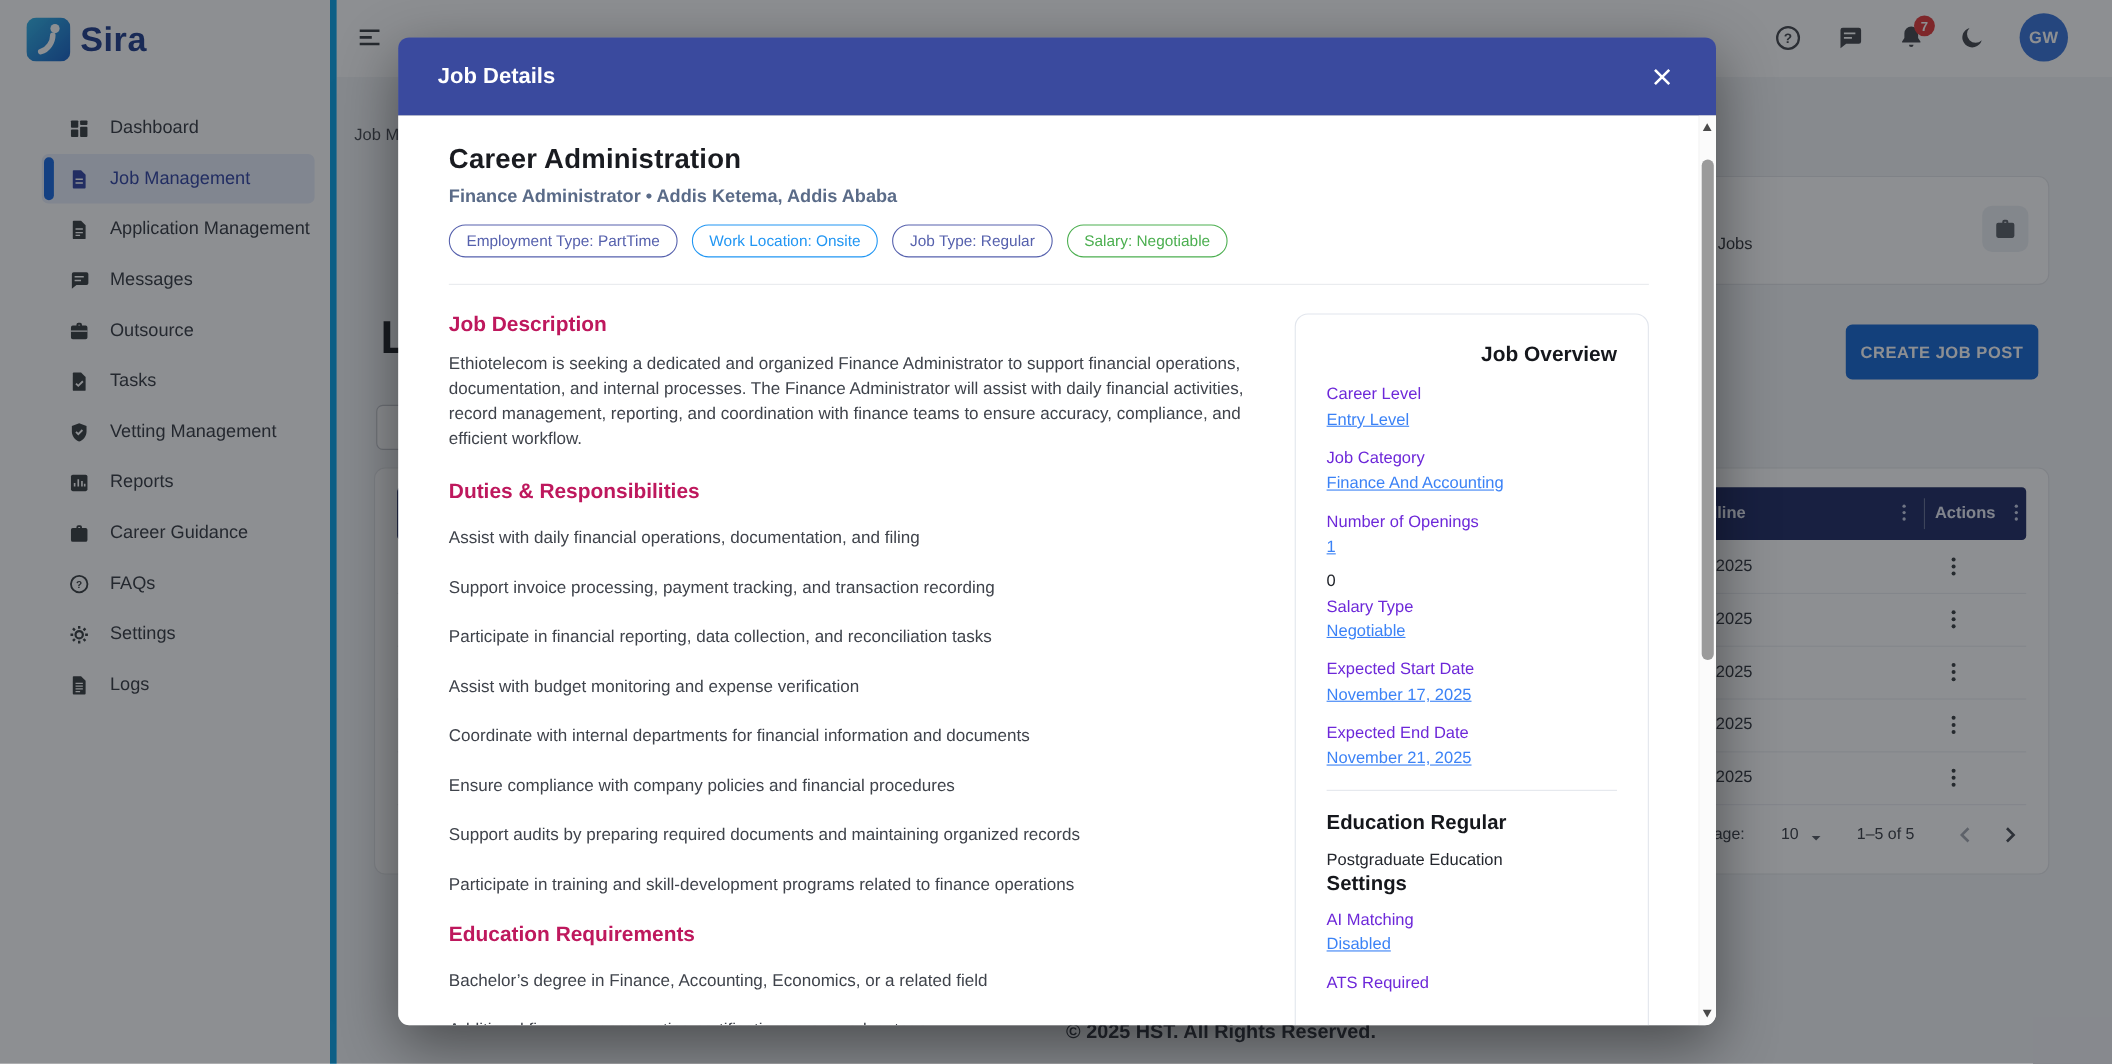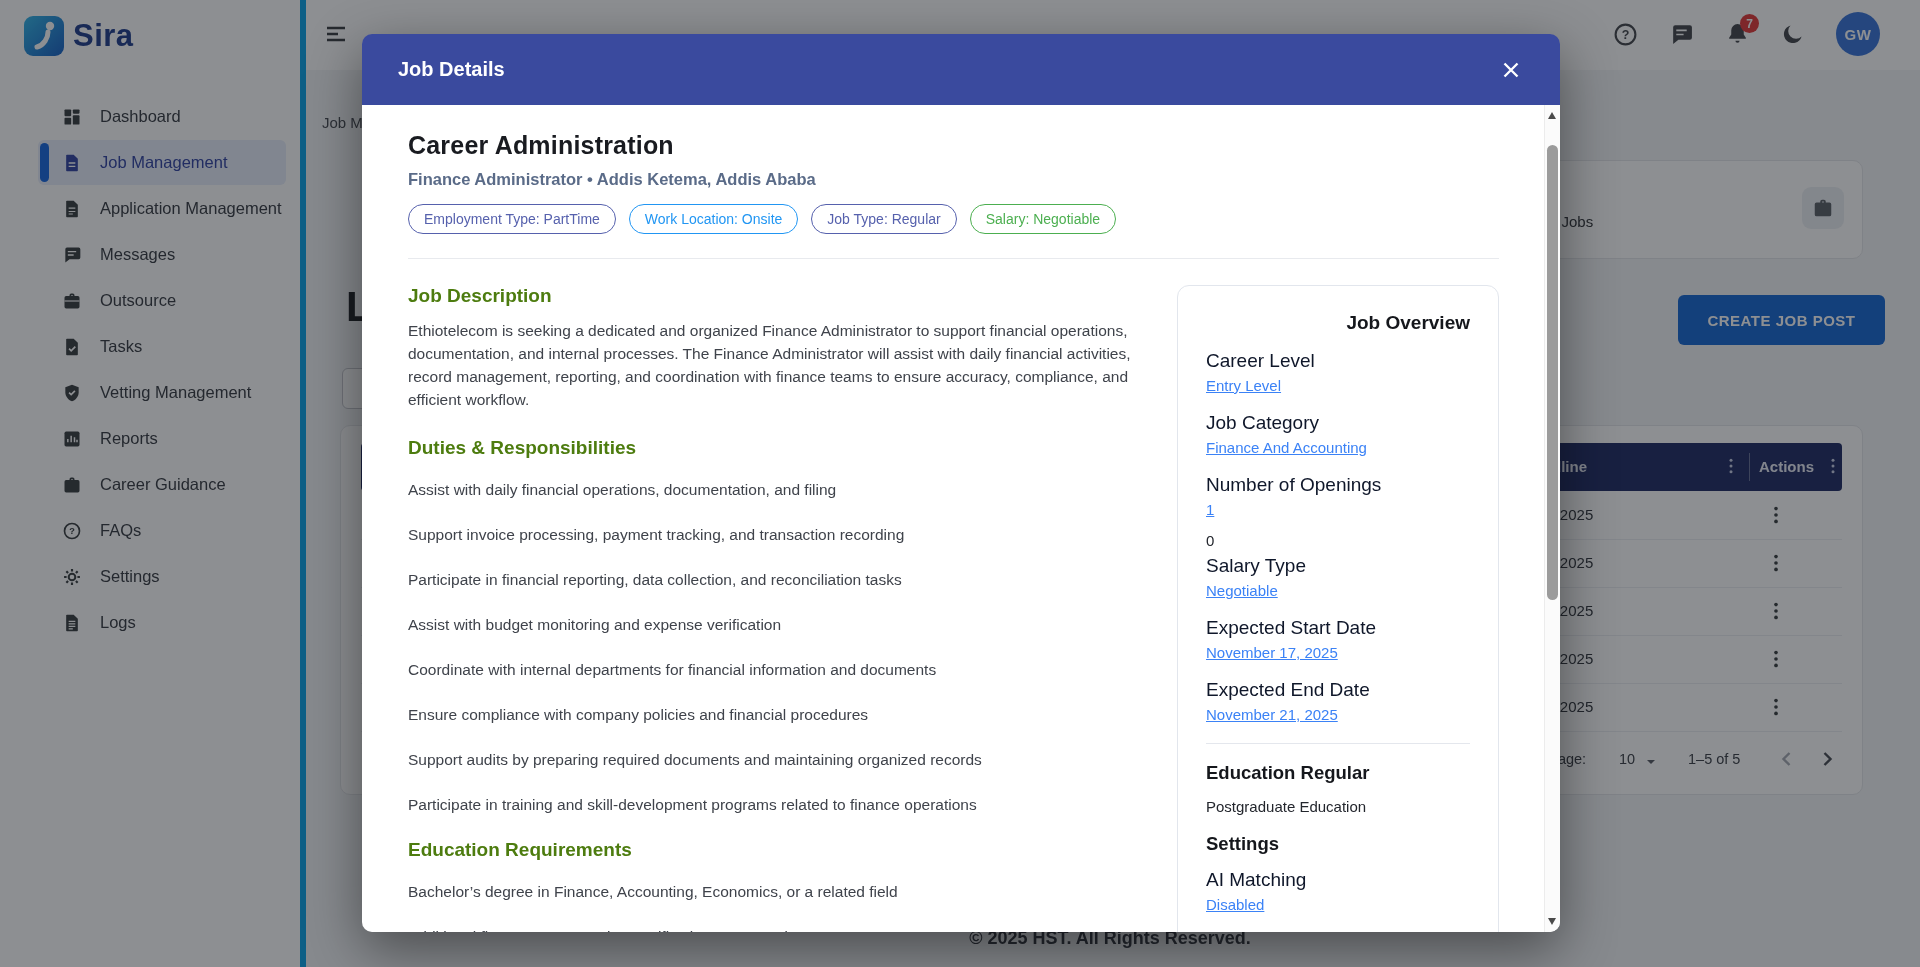--- a/index.html
+++ b/index.html
@@ -33,21 +33,21 @@
     font-size:15px;display:flex;align-items:center;justify-content:center;cursor:pointer;letter-spacing:.5px;}
 
   
   .breadcrumb-frag{position:absolute;left:322px;top:114px;font-size:15px;color:#4a4e55;}
   .stat-card{position:absolute;left:1402px;top:160px;width:459px;height:97px;background:#fff;
     border:1px solid #e5e7ea;border-radius:10px;}
   .stat-frag{position:absolute;left:146px;top:52px;font-size:15px;color:#35383d;}
   .stat-brief{position:absolute;right:18px;top:26px;width:42px;height:42px;background:#edf0f4;
     border-radius:9px;color:#5d6269;display:flex;align-items:center;justify-content:center;cursor:pointer;}
   .page-heading-frag{position:absolute;left:346px;top:283px;font-size:42px;font-weight:bold;color:#23262b;}
-  .create-btn{position:absolute;left:1678px;top:295px;width:207px;height:50px;background:#1a6ad4;
+  .create-btn{position:absolute;left:1678px;top:295px;width:175px;height:50px;background:#1a6ad4;
     color:#fff;font-weight:bold;font-size:15px;letter-spacing:.5px;border:none;border-radius:6px;
     font-family:"Liberation Sans",sans-serif;cursor:pointer;}
   .search-sliver{position:absolute;left:342px;top:368px;width:240px;height:41px;background:#fff;
     border:1px solid #c6c9ce;border-radius:6px;box-sizing:border-box;}
   .table-card{position:absolute;left:340px;top:425px;width:1521px;height:368px;background:#fff;
     border:1px solid #e5e7ea;border-radius:10px;}
   .table-header{position:absolute;left:20px;top:17px;right:20px;height:48px;background:#232f66;
     border-radius:4px;color:#e8ebf5;}
   .th-frag{position:absolute;left:1191px;top:15px;font-size:15px;font-weight:bold;}
   .th-kebab1{position:absolute;left:1360px;top:13px;color:#c8cfe6;width:20px;height:20px;cursor:pointer;}
@@ -86,35 +86,35 @@
   .sthumb{position:absolute;left:2px;right:2px;top:40px;height:455px;background:#9b9b9b;border-radius:6px;cursor:pointer;}
 
   .job-title{font-size:25px;font-weight:bold;color:#191b20;margin:0;letter-spacing:.2px;}
   .job-subtitle{margin-top:10px;font-size:16.5px;font-weight:bold;color:#5a6b88;}
   .chips{display:flex;gap:13px;margin-top:15px;}
   .chip{height:30px;display:inline-flex;align-items:center;padding:0 15px;border:1px solid;
     border-radius:16px;font-size:14px;background:#fff;box-sizing:border-box;}
   .rule{border:none;border-top:1px solid #e8eaee;margin:24px 0 0;}
   .columns{display:flex;gap:34px;margin-top:26px;align-items:flex-start;}
   .col-left{flex:1;min-width:0;}
-  .sec{font-size:19px;font-weight:bold;color:#4d7c0f;margin:0 0 12px;}
+  .sec{font-size:19px;font-weight:bold;color:#be185d;margin:0 0 12px;}
   .sec.mt{margin-top:10px;}
   .desc{font-size:15.5px;line-height:23px;color:#3f434b;margin:0 0 26px;}
   .item-line{font-size:15.5px;line-height:22px;color:#3f434b;margin-bottom:23px;}
   .ov-card{width:322px;flex-shrink:0;border:1px solid #e2e6ed;border-radius:12px;
     padding:26px 28px 30px;box-sizing:border-box;background:#fff;}
   .ov-card h3{font-size:19px;font-weight:bold;color:#15171c;margin:0 0 16px;text-align:right;}
   .ov-card h4{font-size:18.5px;font-weight:bold;color:#15171c;margin:0 0 14px;}
   .fld{margin-bottom:18px;}
-  .fld-label{font-size:19px;color:#0f172a;margin-bottom:5px;min-height:18px;}
+  .fld-label{font-size:15px;color:#6d28d9;margin-bottom:5px;min-height:18px;}
   .fld-value{font-size:15px;color:#3b82f6;text-decoration:underline;}
   .fld.tight{margin-bottom:14px;}
   .fld-zero{font-size:15px;color:#23262d;margin-bottom:6px;}
   .card-divider{border:none;border-top:1px solid #e4e7ed;margin:20px 0 18px;}
-  .edu-value{font-size:15px;color:#23262d;margin-bottom:18px;}
+  .edu-value{font-size:15px;color:#23262d;margin-bottom:2px;}
   svg{display:block;}
 </style>
 </head>
 <body>
 
 <div class="app">
 
   <aside class="sidebar">
     <div class="logo">
       <span>

